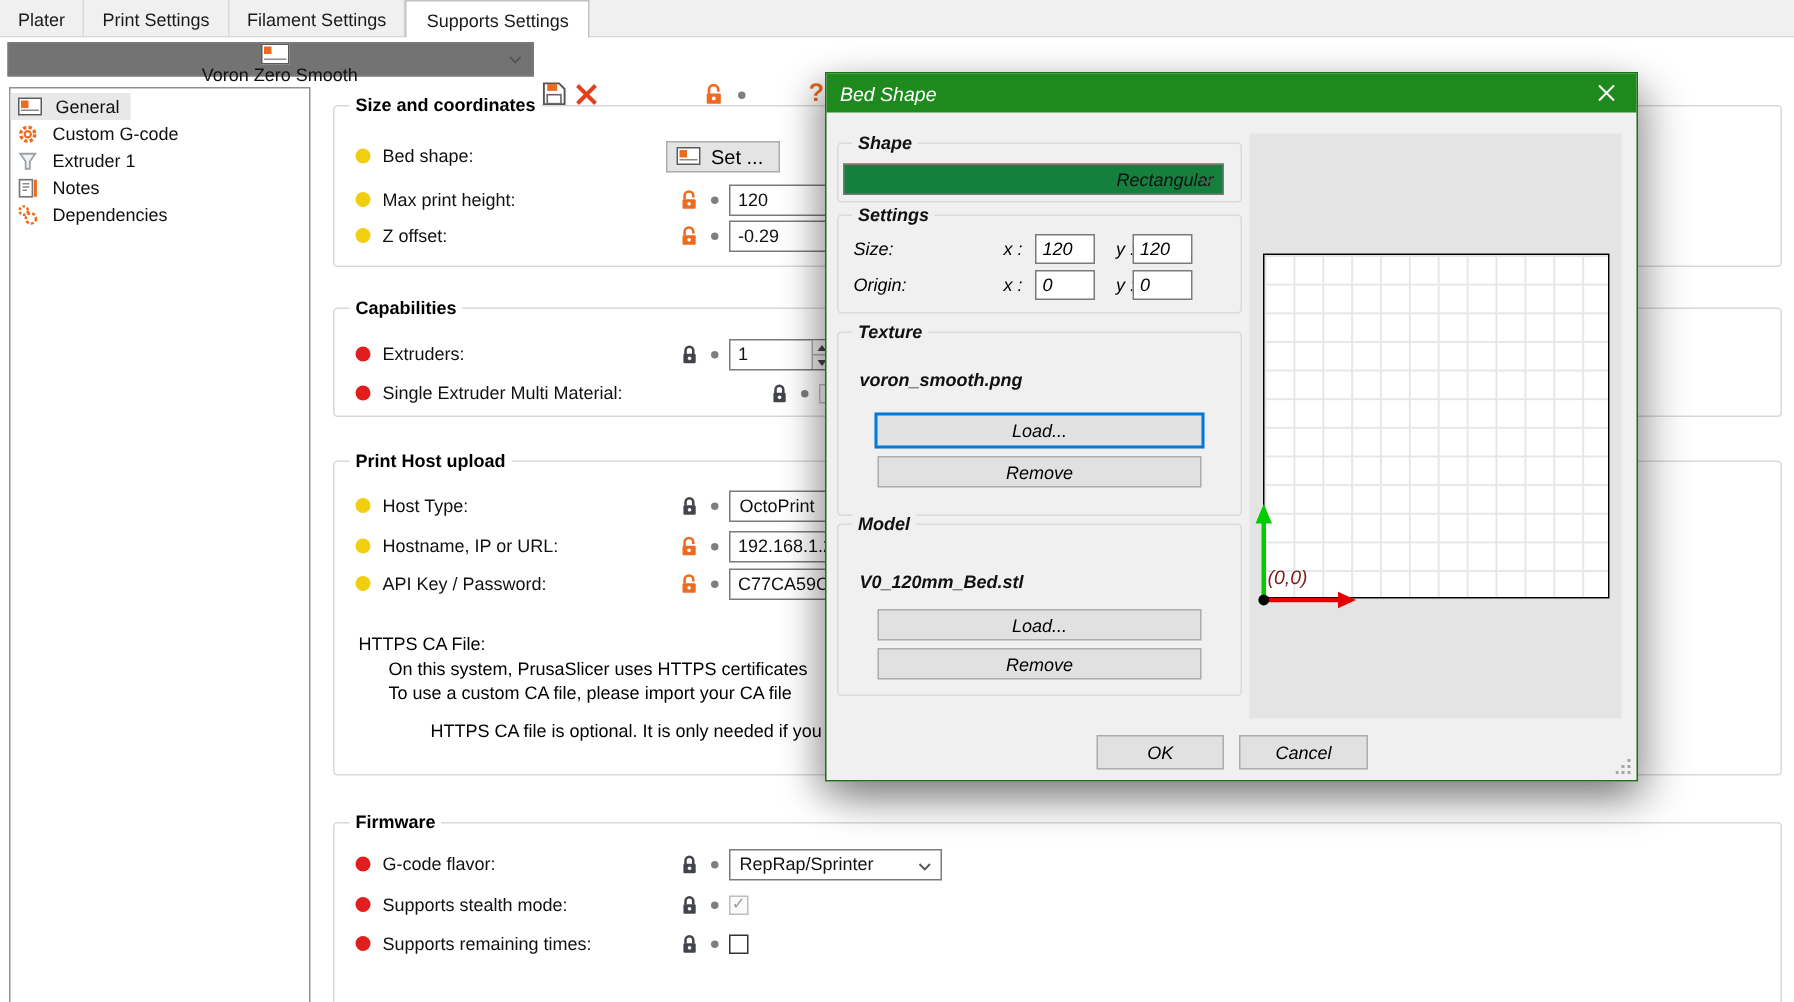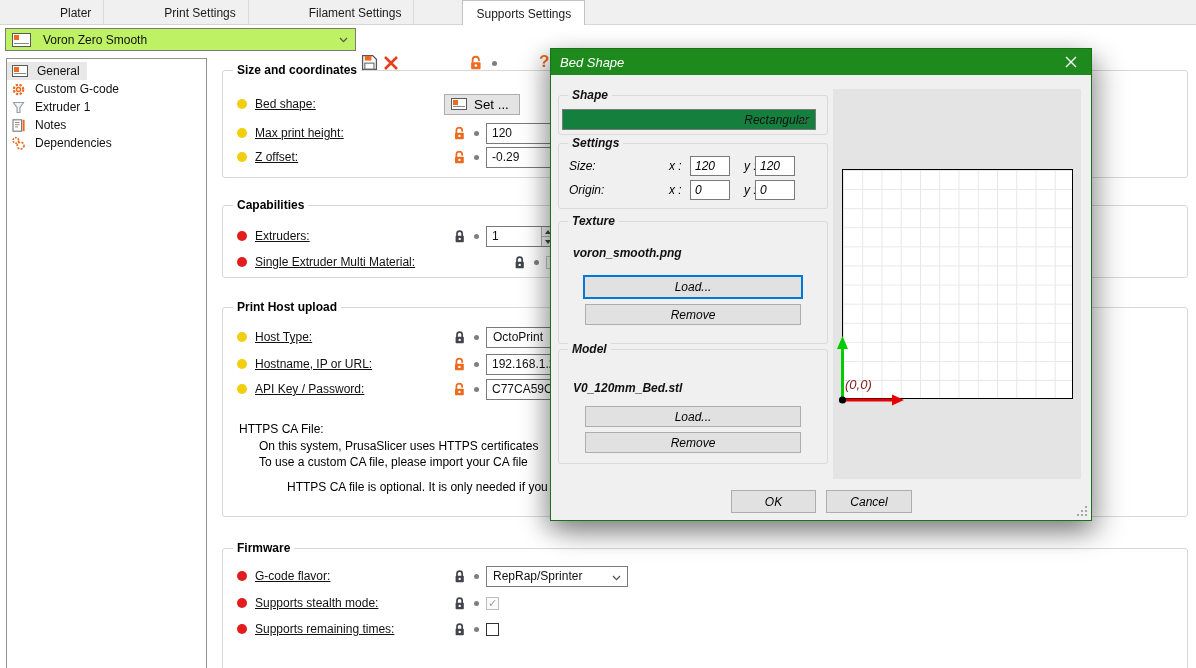--- a/index.html
+++ b/index.html
@@ -11,28 +11,28 @@
     color: #111;
     background: #fff;
     overflow: hidden;
   }
   svg { display:block; }
 
   
   .tabbar { position:absolute; left:0; top:0; right:0; height:25px;
             background:#f0f0f0; border-bottom:1px solid #d6d6d6; display:flex; }
   .tab { display:flex; align-items:center; padding:0 12px; height:25px;
-         border-right:1px solid #d9d9d9; color:#1a1a1a; cursor:default;margin-left:48px; }
+         border-right:1px solid #d9d9d9; color:#1a1a1a; cursor:default; }
   .tab.active { background:#fff; border:1px solid #c2c2c2; border-bottom:none;
                 height:26px; padding:0 13px; }
 
   
   .toolbar { position:absolute; left:0; top:25px; right:0; height:32px; background:#fff; }
   .preset-combo { position:absolute; left:5px; top:3px; width:351px; height:23px;
-                  background:#bef264; border:1px solid #7a7a7a; display:flex; align-items:center; }
+                  background:#737373; border:1px solid #7a7a7a; display:flex; align-items:center;flex-direction:column; }
   .bed-ico { width:19px; height:14px; border:1px solid #5a5a5a; background:#fff; position:relative; flex:none; }
   .bed-ico::before { content:""; position:absolute; left:1px; top:1px; width:5px; height:5px; background:#ED6B21; }
   .bed-ico::after  { content:""; position:absolute; left:1px; right:1px; bottom:2px; border-top:1px solid #8a8a8a; }
   .preset-combo .bed-ico { margin-left:6px; }
   .preset-name { margin-left:12px; }
   .combo-chevron { position:absolute; right:7px; top:8px; }
   .tb-ico { position:absolute; top:29px; }
   .gray-dot { width:5px; height:5px; border-radius:50%; background:#7f7f7f; display:inline-block; }
   .question { position:absolute; left:539px; top:27px; font-size:17px; font-weight:bold; color:#ED6B21; }
 
@@ -41,21 +41,21 @@
              background:#fff; border:1px solid #919191; padding-top:3px; }
   .side-item { display:flex; align-items:center; gap:6px; height:18px; padding-left:4px; }
   .side-item .lbl { padding:0 3px; }
   .side-item.selected { background:#e8e8e8; width:80px; }
 
   
   .group { position:absolute; border:1px solid #d8d8d8; border-radius:3px; }
   .legend { position:absolute; top:-8px; left:10px; background:#fff; padding:0 4px;
             font-weight:bold; color:#000; }
   .opt-row { position:absolute; left:14px; right:10px; height:22px; display:flex; align-items:center; }
-  .opt-label { display:flex; align-items:center; gap:8px; width:200px;text-decoration:underline; }
+  .opt-label { display:flex; align-items:center; gap:8px; width:200px; }
   .bullet { width:10px; height:10px; border-radius:50%; flex:none; }
   .bullet.yellow { background:#f1ce0e; }
   .bullet.red { background:#e21d1d; }
   .opt-ctrl { position:absolute; left:216px; top:0; height:100%; display:flex; align-items:center; gap:7px; }
   .win-input { width:70px; height:21px; border:1px solid #7a7a7a; background:#fff;
                font:inherit; padding:0 5px; color:#111; }
   .win-select { position:relative; width:142px; height:21px; border:1px solid #7a7a7a; background:#fff;
                 display:flex; align-items:center; padding:0 6px; }
   .win-select svg { position:absolute; right:6px; top:8px; }
   .set-btn { position:absolute; left:207px; display:flex; align-items:center; gap:7px;

